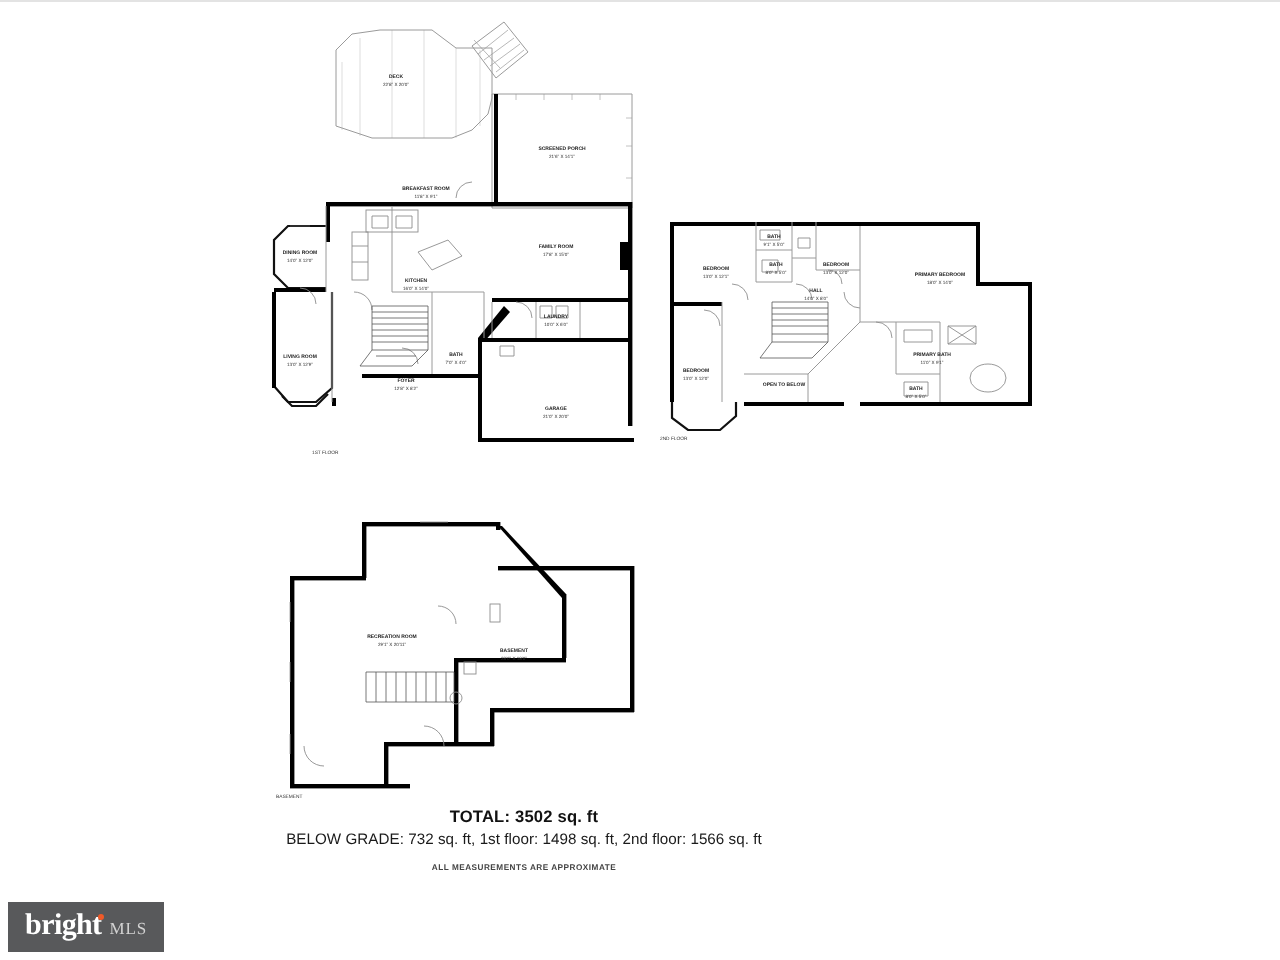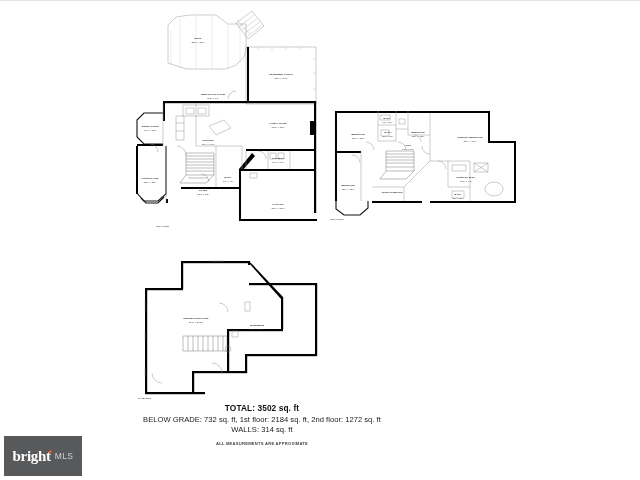--- a/index.html
+++ b/index.html
@@ -62,21 +62,21 @@
     letter-spacing: 0.25px;
     font-weight: bold;
   }
 
   
   #logo {
     position: absolute;
     left: 4px;
     bottom: 4px;
     width: 78px;
-    height: 40px;
+    height: 25px;
     background: #58595b;
     display: flex;
     align-items: center;
     justify-content: center;
   }
   #logo .word {
     position: relative;
     font-family: "Liberation Serif", serif;
     font-size: 15px;
     font-weight: bold;
@@ -87,21 +87,21 @@
   #logo .dot {
     position: absolute;
     right: -1px;
     top: 1px;
     width: 3.2px;
     height: 3.2px;
     background: #f05a28;
     border-radius: 50%;
   }
   #logo .mls {
-    font-family: Liberation Sans, sans-serif;
+    font-family: Liberation Serif, serif;
     font-size: 8.5px;
     color: #d2d2d2;
     letter-spacing: 0.4px;
     margin-left: 4px;
   }
 
   
   .rmname { font-family: "Liberation Sans", sans-serif; font-size: 2.5px; fill: #222; font-weight: bold; text-anchor: middle; }
   .rmdim  { font-family: "Liberation Sans", sans-serif; font-size: 2.3px; fill: #333; text-anchor: middle; }
   .fllabel{ font-family: "Liberation Sans", sans-serif; font-size: 2.4px; fill: #333; text-anchor: start; }
@@ -367,22 +367,21 @@
         </g>
 
         <text class="fllabel" x="138" y="398">BASEMENT</text>
       </g>
 
     </svg>
   </div>
 
   <div id="summary">
     <div class="total">TOTAL: 3502 sq. ft</div>
-    <div class="line">BELOW GRADE: 732 sq. ft, 1st floor: 2184 sq. ft, 2nd floor: 1272 sq. ft</div>
-    <div class="line">WALLS: 314 sq. ft</div>
+    <div class="line">BELOW GRADE: 732 sq. ft, 1st floor: 1498 sq. ft, 2nd floor: 1566 sq. ft</div>
     <div class="approx">ALL MEASUREMENTS ARE APPROXIMATE</div>
   </div>
 
   <div id="logo">
     <span class="word">
       <span>bright</span>
       <span class="dot"></span>
     </span>
     <span class="mls">MLS</span>
   </div>

